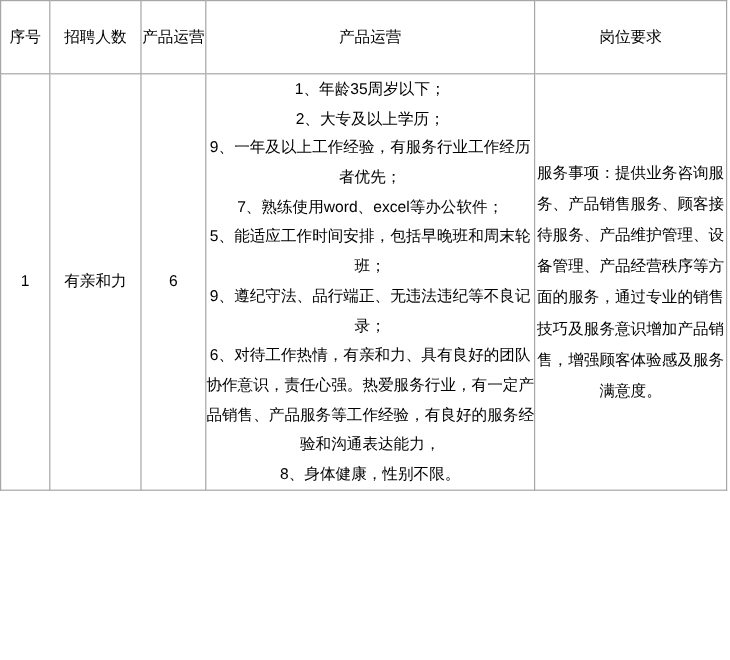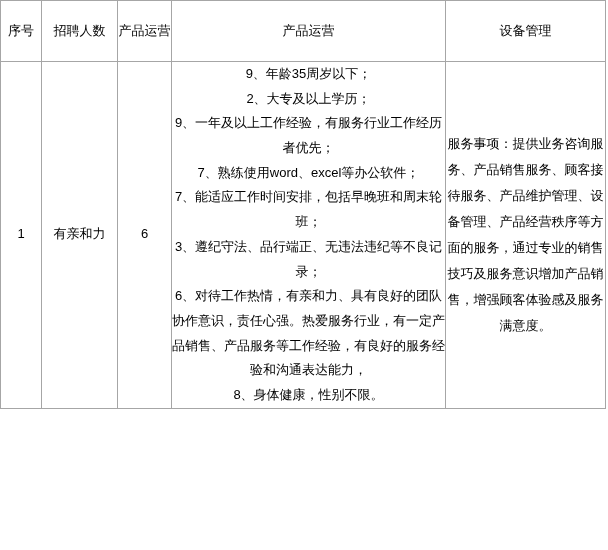--- a/index.html
+++ b/index.html
@@ -75,35 +75,35 @@
       <col class="col-count">
       <col class="col-req">
       <col class="col-duty">
     </colgroup>
     <thead>
       <tr>
         <th>序号</th>
         <th>招聘人数</th>
         <th>产品运营</th>
         <th>产品运营</th>
-        <th>设备管理</th>
+        <th>岗位要求</th>
       </tr>
     </thead>
     <tbody>
       <tr>
         <td class="c-seq">1</td>
         <td class="c-post">有亲和力</td>
         <td class="c-count">6</td>
         <td class="c-req">
-          <span class="req-block">9、年龄35周岁以下；</span>
+          <span class="req-block">1、年龄35周岁以下；</span>
           <span class="req-block">2、大专及以上学历；</span>
           <span class="req-block">9、一年及以上工作经验，有服务行业工作经历者优先；</span>
           <span class="req-block">7、熟练使用word、excel等办公软件；</span>
-          <span class="req-block">7、能适应工作时间安排，包括早晚班和周末轮班；</span>
-          <span class="req-block">3、遵纪守法、品行端正、无违法违纪等不良记录；</span>
+          <span class="req-block">5、能适应工作时间安排，包括早晚班和周末轮班；</span>
+          <span class="req-block">9、遵纪守法、品行端正、无违法违纪等不良记录；</span>
           <span class="req-block">6、对待工作热情，有亲和力、具有良好的团队协作意识，责任心强。热爱服务行业，有一定产品销售、产品服务等工作经验，有良好的服务经验和沟通表达能力，</span>
           <span class="req-block">8、身体健康，性别不限。</span>
         </td>
         <td class="c-duty">
           <span class="duty-block">服务事项：提供业务咨询服务、产品销售服务、顾客接待服务、产品维护管理、设备管理、产品经营秩序等方面的服务，通过专业的销售技巧及服务意识增加产品销售，增强顾客体验感及服务满意度。</span>
         </td>
       </tr>
     </tbody>
   </table>
 </div>

